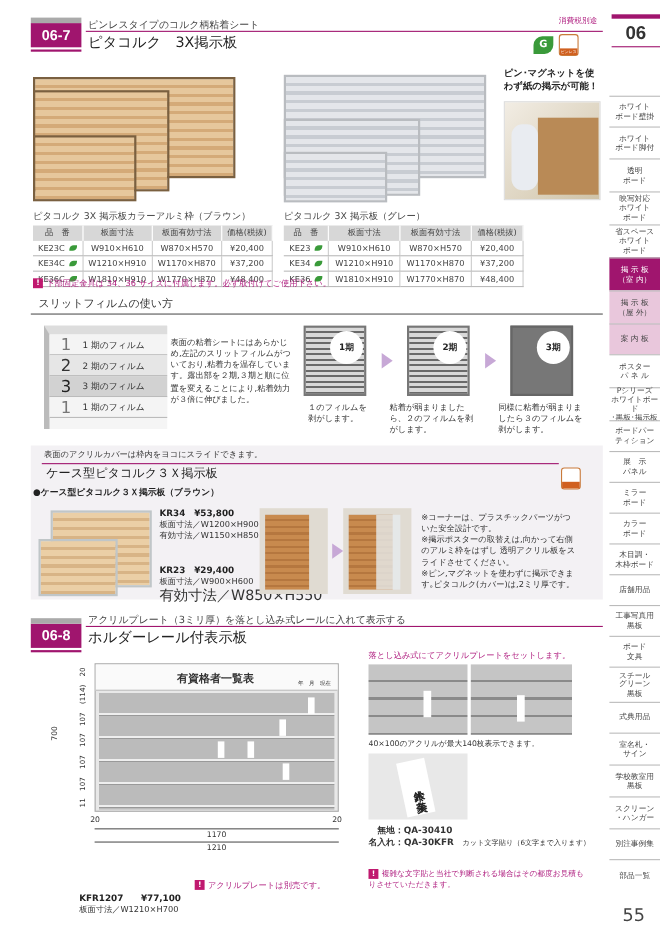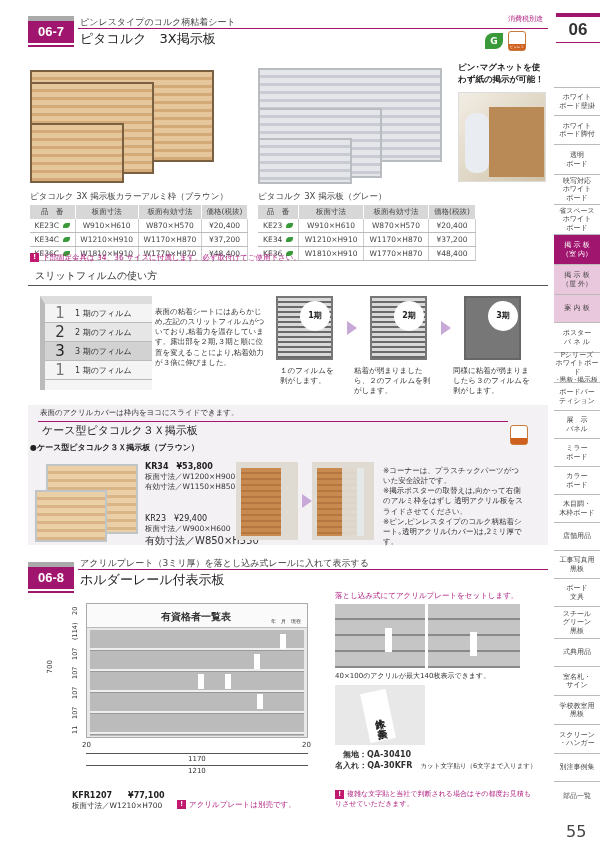--- a/index.html
+++ b/index.html
@@ -176,38 +176,38 @@
 
 <div class="abs corkc" style="left:46px;top:464px;width:92px;height:70px"></div>
 <div class="abs corkc" style="left:35px;top:490px;width:72px;height:52px"></div>
 
 <div class="abs" style="left:145px;top:462px;font-size:8px;line-height:1.3">
  <div style="font-weight:bold;color:#222"><span>KR34</span>　<span>¥53,800</span></div>
  <div style="font-size:7.5px">板面寸法／W1200×H900</div>
  <div style="font-size:7.5px">有効寸法／W1150×H850</div>
 </div>
 <div class="abs" style="left:145px;top:514px;font-size:8px;line-height:1.3">
- <div style="font-weight:normal;color:#222"><span>KR23</span>　<span>¥29,400</span></div>
+ <div style="font-weight:bold;color:#222"><span>KR23</span>　<span>¥29,400</span></div>
  <div style="font-size:7.5px">板面寸法／W900×H600</div>
- <div style="font-size:10px">有効寸法／W850×H550</div>
+ <div style="font-size:13px">有効寸法／W850×H550</div>
 </div>
 
 <div class="abs" style="left:236px;top:462px;width:62px;height:78px;background:#e0dbd2">
     <div style="position:absolute;left:5px;top:6px;width:40px;height:68px;background:repeating-linear-gradient(180deg,#c88a4e 0 4px,#b5773f 4px 6px)"></div>
   </div>
 <div class="arrow" style="left:302px;top:494px"></div>
 <div class="abs" style="left:312px;top:462px;width:62px;height:78px;background:#e0dbd2">
     <div style="position:absolute;left:5px;top:6px;width:40px;height:68px;background:repeating-linear-gradient(180deg,#c88a4e 0 4px,#b5773f 4px 6px)"></div>
     <div style="position:absolute;left:30px;top:6px;width:22px;height:68px;background:rgba(230,235,238,0.8)"></div>
   </div>
 
 <div class="abs small" style="left:383px;top:466px;width:140px;font-size:7.5px">
  <div>※コーナーは、プラスチックパーツがついた安全設計です。</div>
     <div>※掲示ポスターの取替えは,向かって右側のアルミ枠をはずし 透明アクリル板をスライドさせてください。</div>
-    <div>※ピン,ピンレスタイプのコルク柄粘着シート｡透明アクリル(カバー)は,2ミリ厚です。</div>
+    <div>※ピン,マグネットを使わずに掲示できます｡ピタコルク(カバー)は,2ミリ厚です。</div>
 </div>
 
 <div class="secbadge" style="left:28px;top:567px">06-8</div>
 <div class="abs sub" style="left:80px;top:557px">アクリルプレート（3ミリ厚）を落とし込み式レールに入れて表示する</div>
 <div class="hline" style="left:78px;top:569px;width:470px"></div>
 <div class="abs ttl" style="left:80px;top:571px">ホルダーレール付表示板</div>
 
 <div class="abs" style="left:86px;top:603px;width:222px;height:135px;background:#e8e8e8;border:1px solid #aaa">
  <div style="position:absolute;left:0;top:0;width:220px;height:24px;background:#fafafa;border-bottom:1px solid #bbb"></div>
  <div style="position:absolute;left:74px;top:6px;font-size:10px;font-weight:bold;color:#333">有資格者一覧表</div>
@@ -229,21 +229,21 @@
     <span>20</span>
 </div>
 <div class="abs" style="left:46px;top:660px;font-size:7px;writing-mode:vertical-rl;transform:rotate(180deg)">700</div>
 <div class="abs" style="left:82px;top:741px;font-size:7px">20</div>
 <div class="abs" style="left:302px;top:741px;font-size:7px">20</div>
 <div class="abs" style="left:86px;top:753px;width:222px;height:1px;background:#555"></div>
 <div class="abs" style="left:188px;top:755px;font-size:7px">1170</div>
 <div class="abs" style="left:86px;top:765px;width:222px;height:1px;background:#555"></div>
 <div class="abs" style="left:188px;top:767px;font-size:7px">1210</div>
 
-<div class="abs" style="left:72px;top:791px;font-size:8px;line-height:1.3">
+<div class="abs" style="left:72px;top:812px;font-size:8px;line-height:1.3">
  <div style="font-weight:bold;color:#222"><span>KFR1207</span>　　<span>¥77,100</span></div>
  <div style="font-size:7.5px">板面寸法／W1210×H700</div>
 </div>
 <div class="abs pink" style="left:177px;top:800px;font-size:7.5px"><span class="warn">!</span><span>アクリルプレートは別売です。</span></div>
 
 <div class="abs pink" style="left:335px;top:591px;font-size:7.5px">落とし込み式にてアクリルプレートをセットします。</div>
 <div class="abs" style="left:335px;top:604px;width:90px;height:64px;background:repeating-linear-gradient(180deg,#c5c5c5 0 14px,#8a8a8a 14px 16px)">
     <div style="position:absolute;left:50px;top:24px;width:7px;height:24px;background:#fff"></div>
   </div>
 <div class="abs" style="left:428px;top:604px;width:92px;height:64px;background:repeating-linear-gradient(180deg,#c5c5c5 0 14px,#8a8a8a 14px 16px)">

